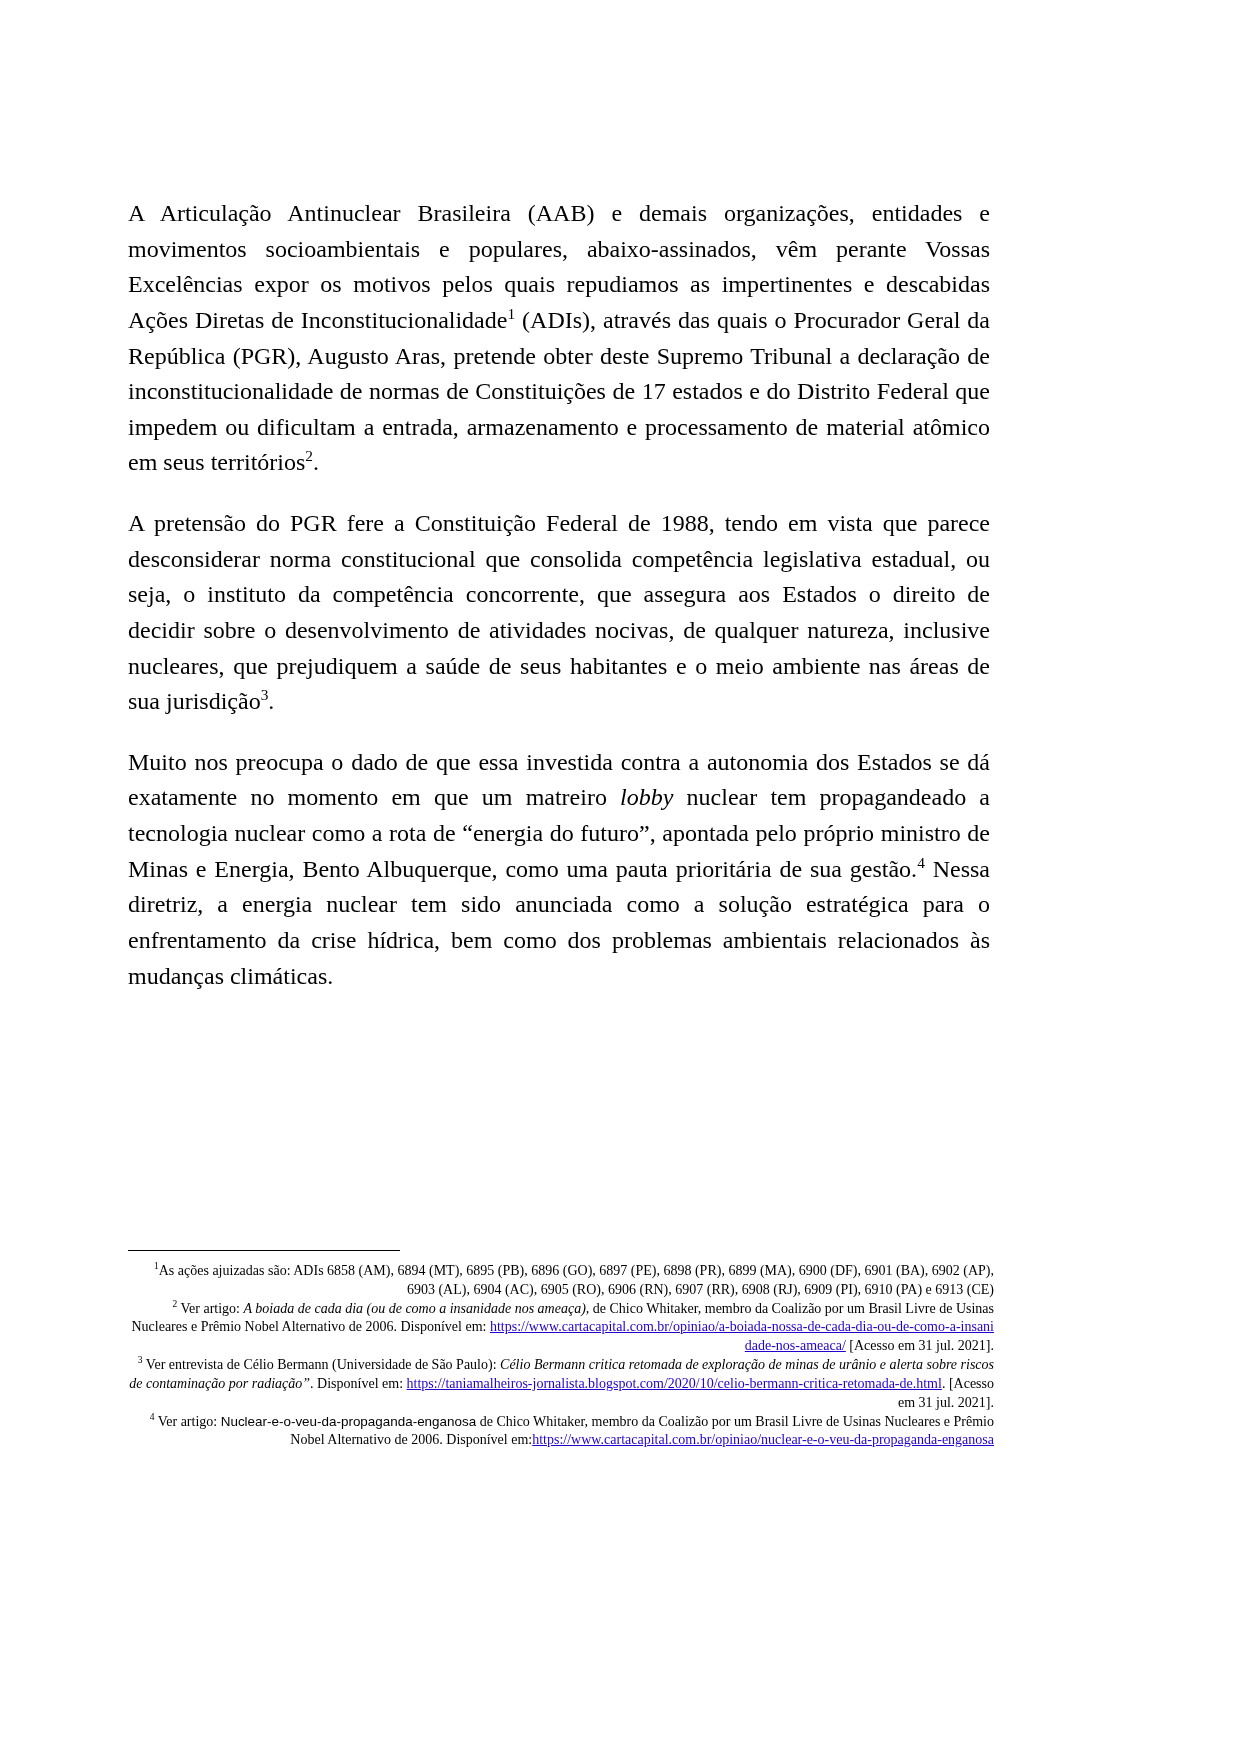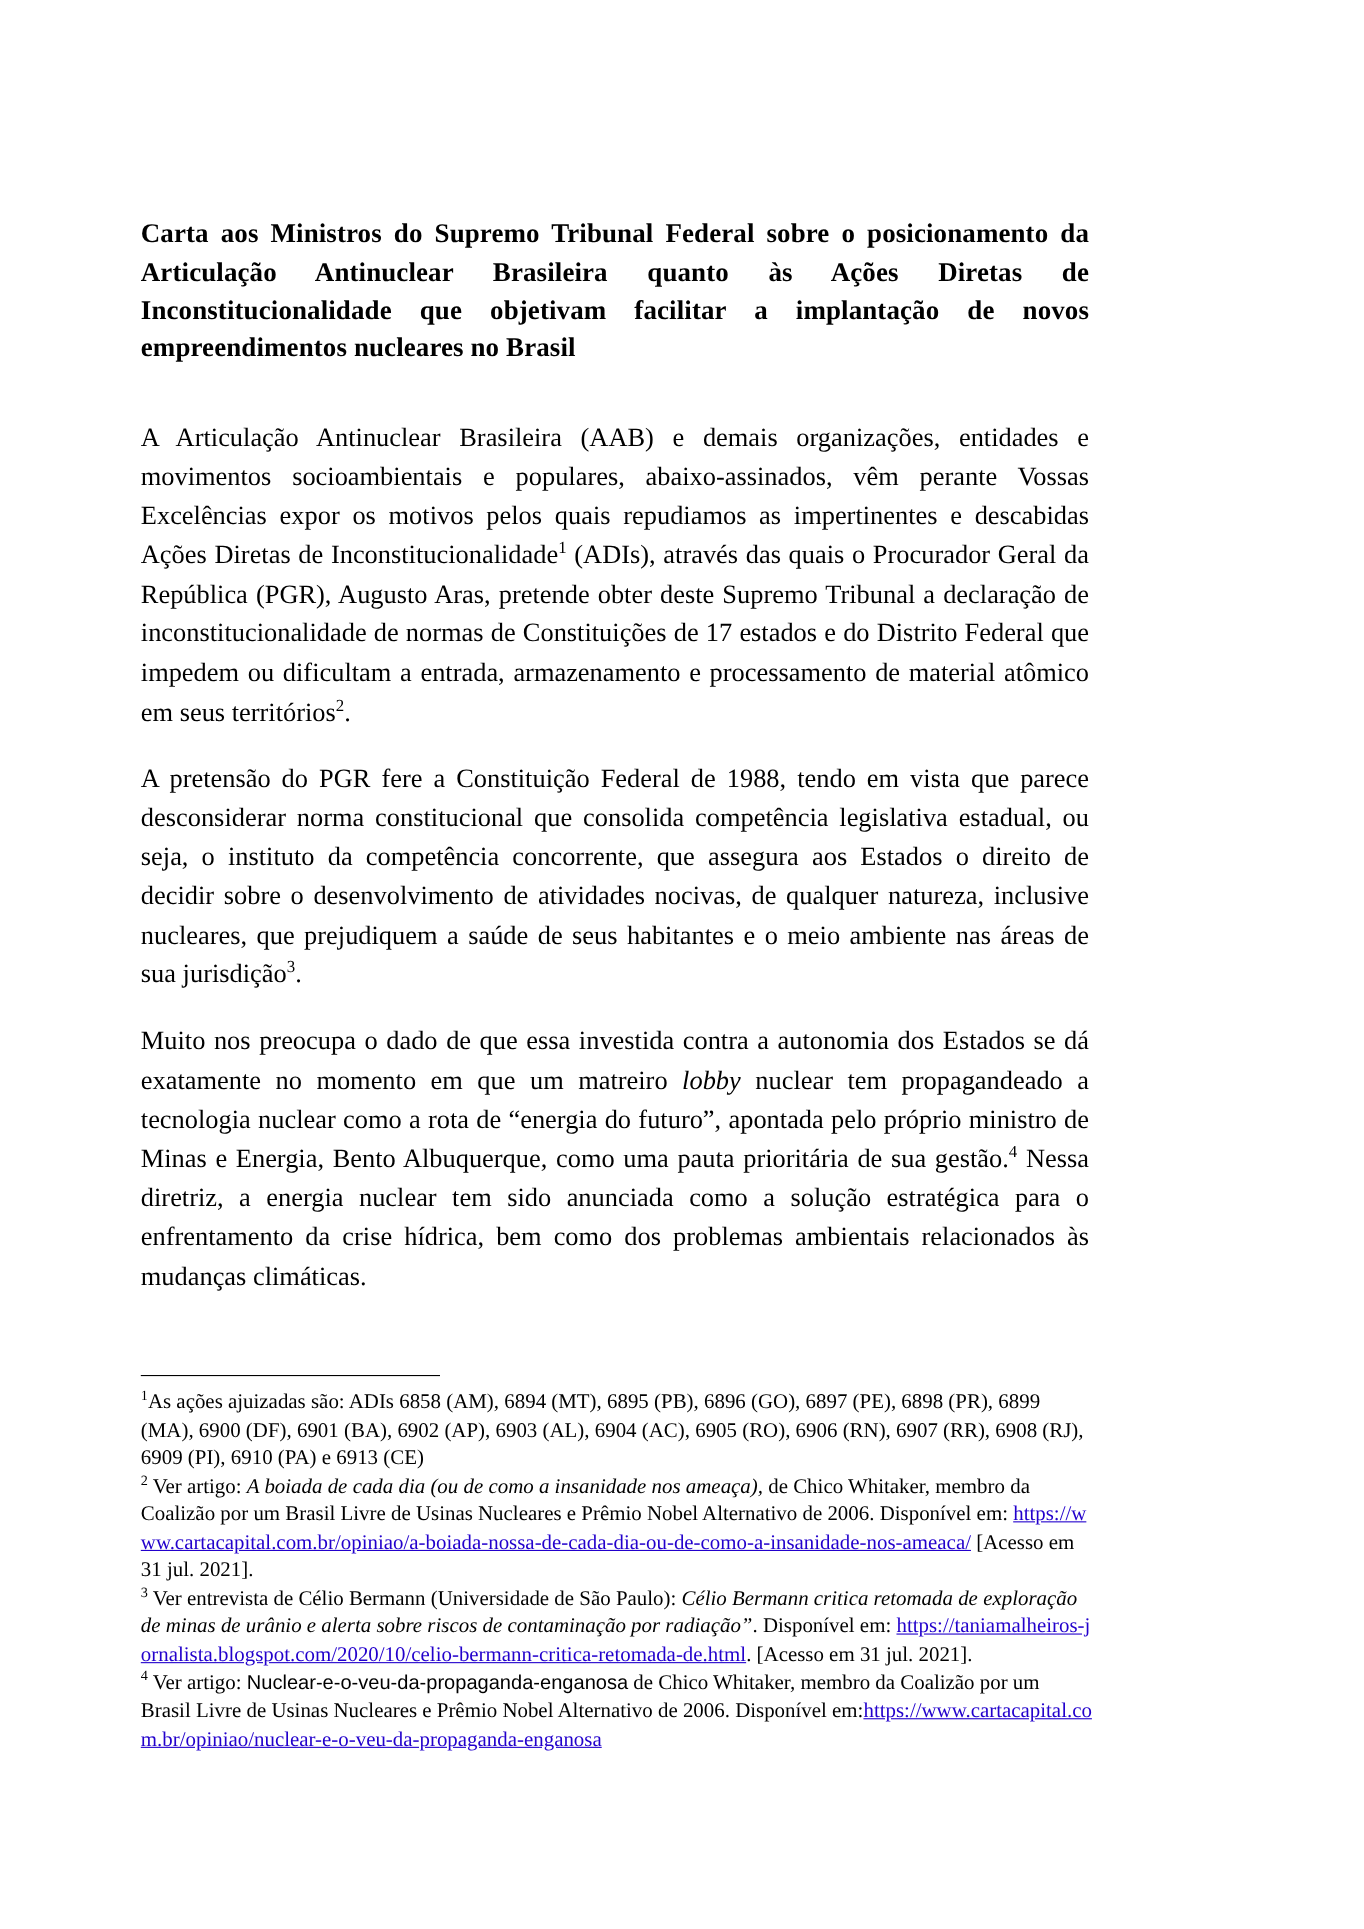--- a/index.html
+++ b/index.html
@@ -64,23 +64,23 @@
     top: 1250px;
     width: 866px;
   }
   .fn-rule {
     width: 272px;
     height: 0;
     border-top: 1.4px solid #000;
     margin: 0 0 11px 0;
   }
   .fn {
-    font-size: 19px;
+    font-size: 14px;
     line-height: 1.345;
-    text-align: left;
+    text-align: right;
     margin: 0;
     color: #000;
   }
   .fn .marker {
     font-size: 0.68em;
     vertical-align: super;
     line-height: 0;
   }
   .fn a.link,
   .fn span.link {
@@ -96,21 +96,20 @@
     font-size: 0.96em;
   }
 </style>
 </head>
 <body>
 
 <div class="page">
 
   <div class="content">
 
-    <h1 class="doc-title">Carta aos Ministros do Supremo Tribunal Federal sobre o posicionamento da Articulação Antinuclear Brasileira quanto às Ações Diretas de Inconstitucionalidade que objetivam facilitar a implantação de novos empreendimentos nucleares no Brasil</h1>
 
     <p class="body-par">A Articulação Antinuclear Brasileira (AAB) e demais organizações, entidades e movimentos socioambientais e populares, abaixo-assinados, vêm perante Vossas Excelências expor os motivos pelos quais repudiamos as impertinentes e descabidas Ações Diretas de Inconstitucionalidade<sup>1</sup> (ADIs), através das quais o Procurador Geral da República (PGR), Augusto Aras, pretende obter deste Supremo Tribunal a declaração de inconstitucionalidade de normas de Constituições de 17 estados e do Distrito Federal que impedem ou dificultam a entrada, armazenamento e processamento de material atômico em seus territórios<sup>2</sup>.</p>
     <p class="body-par">A pretensão do PGR fere a Constituição Federal de 1988, tendo em vista que parece desconsiderar norma constitucional que consolida competência legislativa estadual, ou seja, o instituto da competência concorrente, que assegura aos Estados o direito de decidir sobre o desenvolvimento de atividades nocivas, de qualquer natureza, inclusive nucleares, que prejudiquem a saúde de seus habitantes e o meio ambiente nas áreas de sua jurisdição<sup>3</sup>.</p>
     <p class="body-par">Muito nos preocupa o dado de que essa investida contra a autonomia dos Estados se dá exatamente no momento em que um matreiro <em class="it">lobby</em> nuclear tem propagandeado a tecnologia nuclear como a rota de “energia do futuro”, apontada pelo próprio ministro de Minas e Energia, Bento Albuquerque, como uma pauta prioritária de sua gestão.<sup>4</sup> Nessa diretriz, a energia nuclear tem sido anunciada como a solução estratégica para o enfrentamento da crise hídrica, bem como dos problemas ambientais relacionados às mudanças climáticas.</p>
 
   </div>
 
   <div class="footnotes">
     <div class="fn-rule"></div>
 

